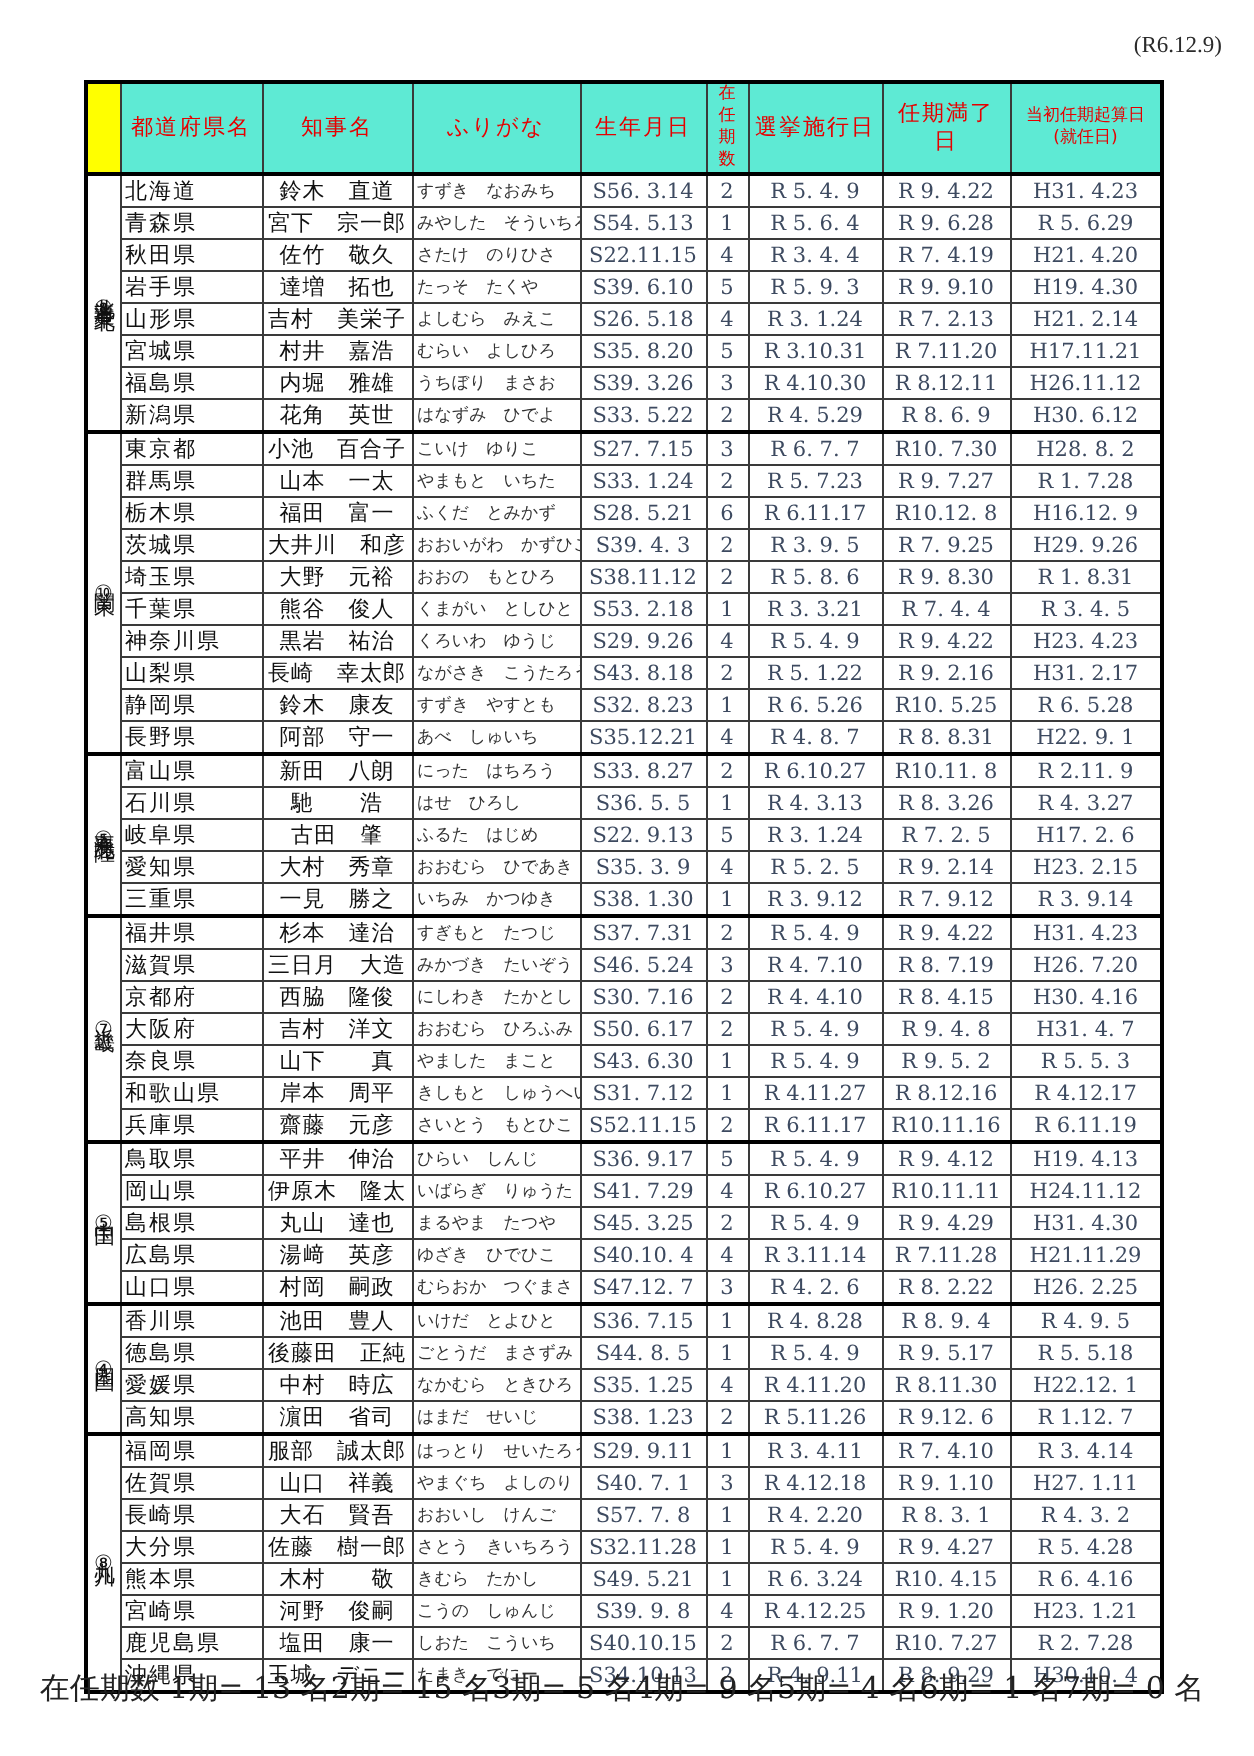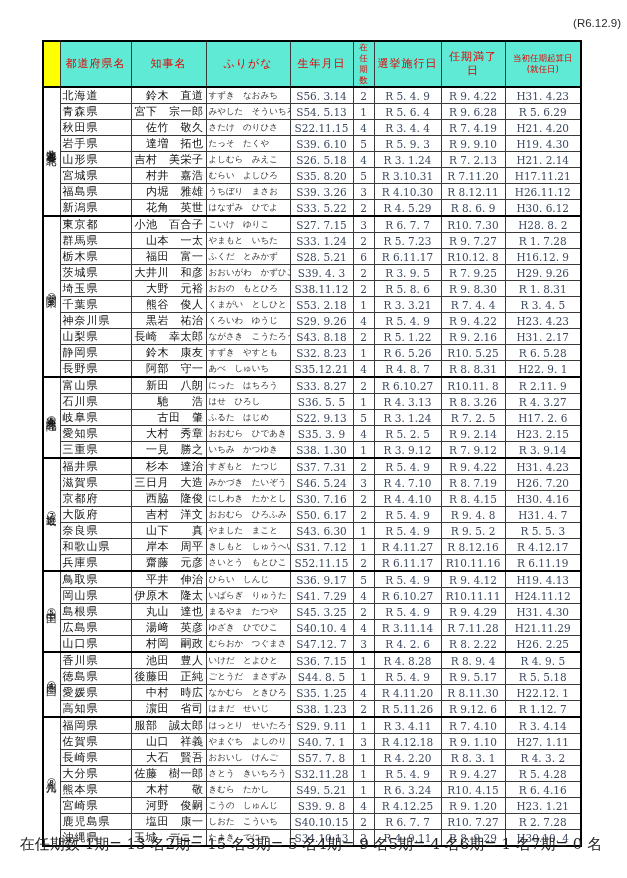--- a/index.html
+++ b/index.html
@@ -11,22 +11,22 @@
   }
   .page { position:relative; width:627px; height:878px; background:#fff; overflow:hidden; }
 
   .doc-title {
     position:absolute; top:15px; left:140px; width:360px;
     text-align:center; font-size:14px; letter-spacing:13px;
     color:#2b2b2b; font-family:"DejaVu Serif","Liberation Serif",serif;
     white-space:nowrap;
   }
   .date-note {
-    position:absolute; top:17px; right:6px; font-size:11.5px;
-    color:#2b2b2b; font-family:Liberation Sans, sans-serif;
+    position:absolute; top:17px; right:16px; font-size:11.5px;
+    color:#2b2b2b; font-family:Liberation Serif, serif;
   }
 
   .table-wrap { position:absolute; left:42px; top:40px; }
   table.gov {
     border-collapse:collapse; table-layout:fixed; width:538px;
     border:2.5px solid #000;
   }
   table.gov th, table.gov td {
     border:1px solid #3a3a3a; padding:0 2px; overflow:hidden;
   }
@@ -37,21 +37,21 @@
   thead th.small { font-size:8.5px; letter-spacing:0; line-height:1.3; }
   thead th.region-head { background:#ffff00; }
   tbody tr { height:15.9px; }
   tbody tr.group-start td { border-top:2.2px solid #000; }
   td.region-cell {
     writing-mode:vertical-rl; text-orientation:upright;
     font-size:10.5px; text-align:center; letter-spacing:1.5px;
     color:#111; padding:2px 0; vertical-align:middle;
   }
   td.pref { font-size:11px; text-align:left; color:#111; letter-spacing:1px; white-space:nowrap; }
-  td.name { font-size:11px; text-align:right; padding-left:7px; color:#111; letter-spacing:0.5px; white-space:nowrap; }
+  td.name { font-size:11px; text-align:center; padding-left:7px; color:#111; letter-spacing:0.5px; white-space:nowrap; }
   td.kana { font-size:8.5px; text-align:left; padding-left:4px; color:#333; white-space:nowrap; }
   td.date, td.num {
     font-family:"DejaVu Serif","Liberation Serif",serif;
     font-size:10.5px; text-align:center; color:#3d4a60; white-space:pre;
   }
   .footer {
     position:absolute; left:55px; top:835px; width:512px;
     display:flex; justify-content:center;
     font-size:15px; color:#222; white-space:pre;
     font-family:"DejaVu Serif","Liberation Serif",serif;

